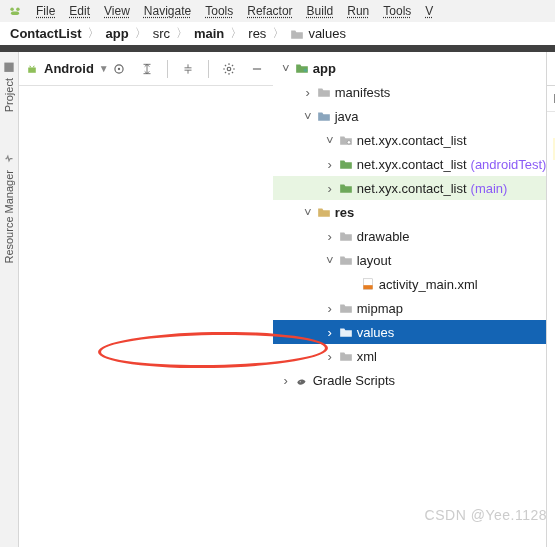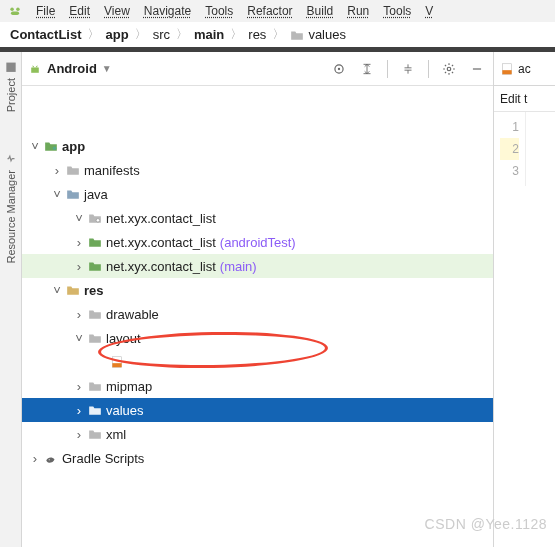--- a/index.html
+++ b/index.html
@@ -1,27 +1,27 @@
 <!DOCTYPE html>
 <html><head>
 <meta charset="utf-8">
 <style>
   * { box-sizing: border-box; margin: 0; padding: 0; }
   body { font-family: "Segoe UI", Arial, sans-serif; font-size: 12px; color: #222; background: #f2f2f2; width: 555px; height: 547px; overflow: hidden; position: relative; }
   .top-menu { display: flex; gap: 14px; padding: 4px 8px; background: #f2f2f2; height: 22px; align-items: flex-start; }
   .top-menu .item { text-decoration: underline dotted; text-underline-offset: 2px; color: #333; cursor: default; }
   .logo-dot { width: 14px; height: 14px; display:inline-block; }
-  .breadcrumb { display: flex; align-items: center; gap: 4px; padding: 6px 10px; background: #fff; height: 30px; font-size: 13px; border-bottom: 5px solid #404040; }
+  .breadcrumb { display: flex; align-items: center; gap: 4px; padding: 6px 10px; background: #fff; height: 30px; font-size: 13px; border-bottom: 7px solid #404040; }
   .breadcrumb .crumb { display: flex; align-items: center; gap: 4px; }
   .breadcrumb .crumb.bold { font-weight: bold; }
   .chev { color: #999; font-size: 12px; padding: 0 2px; }
   .main-wrap { display: flex; height: calc(100% - 52px); }
   .sidebar-tabs { width: 22px; background: #f2f2f2; border-right: 1px solid #d6d6d6; display: flex; flex-direction: column; align-items: center; }
   .vtab { writing-mode: vertical-rl; transform: rotate(180deg); padding: 8px 2px; font-size: 11px; color: #555; display:flex; align-items:center; gap:4px; }
-  .tree-panel { flex: 0 0 472px; background: #fff; border-right: 1px solid #d6d6d6; display: flex; flex-direction: column; gap: 44px; }
+  .tree-panel { flex: 0 0 472px; background: #fff; border-right: 1px solid #d6d6d6; display: flex; flex-direction: row; }
   .tree-toolbar { display: flex; align-items: center; justify-content: space-between; padding: 4px 6px; height: 34px; border-bottom: 1px solid #e0e0e0; }
   .toolbar-left { display: flex; align-items: center; gap: 5px; font-weight:bold; font-size:13px;}
   .toolbar-right { display: flex; align-items: center; gap: 8px; }
   .icon-btn { width: 20px; height: 20px; display: flex; align-items: center; justify-content: center; color: #666; }
   .divider { width: 1px; height: 18px; background: #ccc; margin: 0 2px; }
   .tree { flex: 1; overflow: auto; padding: 4px 0 12px 0; font-size: 13px; }
   .tree-row { display: flex; align-items: center; height: 24px; padding-left: 6px; white-space: nowrap; }
   .tree-row .arrow { width: 14px; display: inline-flex; justify-content:center; color: #666; }
   .tree-row .ic { width: 18px; display: inline-flex; justify-content:center; margin-right:2px;}
   .tree-row.selected { background: #1464b4; color: #fff; }
@@ -29,21 +29,21 @@
   .tree-row.hl { background: #e8f5e2; }
   .muted { color: #8b5cf6; }
   .bold { font-weight: bold; }
   .right-editor { flex: 1; background: #fff; display: flex; flex-direction: column; }
   .editor-tab { height: 34px; border-bottom: 1px solid #d6d6d6; display:flex; align-items:center; padding:0 6px; font-size:12px; gap:4px;}
   .editor-bar { height: 26px; border-bottom: 1px solid #e5e5e5; display:flex; align-items:center; padding:0 6px; font-size:12px;}
   .gutter-row { display:flex; align-items:flex-start; }
   .gutter { width: 32px; text-align:right; padding:4px 6px; color:#aaa; border-right:1px solid #eee; font-size:12px; line-height:22px;}
   .gutter .on { background:#fff9d6; display:block;}
   .annotation { position:absolute; border:3px solid #e43; border-radius: 50%; width: 230px; height: 36px; left: 98px; top: 332px; pointer-events:none; transform: rotate(-1deg); }
-  .watermark { position:absolute; right:8px; bottom:15px; color:#ccc; font-size:14px; letter-spacing:0.5px; pointer-events:none;}
+  .watermark { position:absolute; right:8px; bottom:24px; color:#ccc; font-size:14px; letter-spacing:0.5px; pointer-events:none;}
   
   .folder-app { fill:#6da85a;}
   .folder-blue { fill:#8aa5bd;}
   .folder-yellow { fill:#d6b56a;}
   .folder-gray { fill:#b8b8b8;}
   svg.small { width:14px; height:14px;}
 </style>
 </head>
 <body>
 
@@ -234,20 +234,21 @@
           </span>
         <span>layout</span>
       </div>
       <div class="tree-row" style="padding-left:86px">
         <span class="ic">
             <svg class="small" viewBox="0 0 24 24">
               <rect x="4" y="3" width="16" height="18" fill="#fff" stroke="#bbb"></rect>
               <rect x="4" y="14" width="16" height="7" fill="#e67e22"></rect>
             </svg>
           </span>
+        <span>activity_main.xml</span>
       </div>
       <div class="tree-row" style="padding-left:50px">
         <span class="arrow">›</span>
         <span class="ic">
             <svg class="small" viewBox="0 0 24 24">
               <path class="folder-gray" d="M2 6h7l2 3h11v11H2z"></path>
             </svg>
           </span>
         <span>mipmap</span>
       </div>

